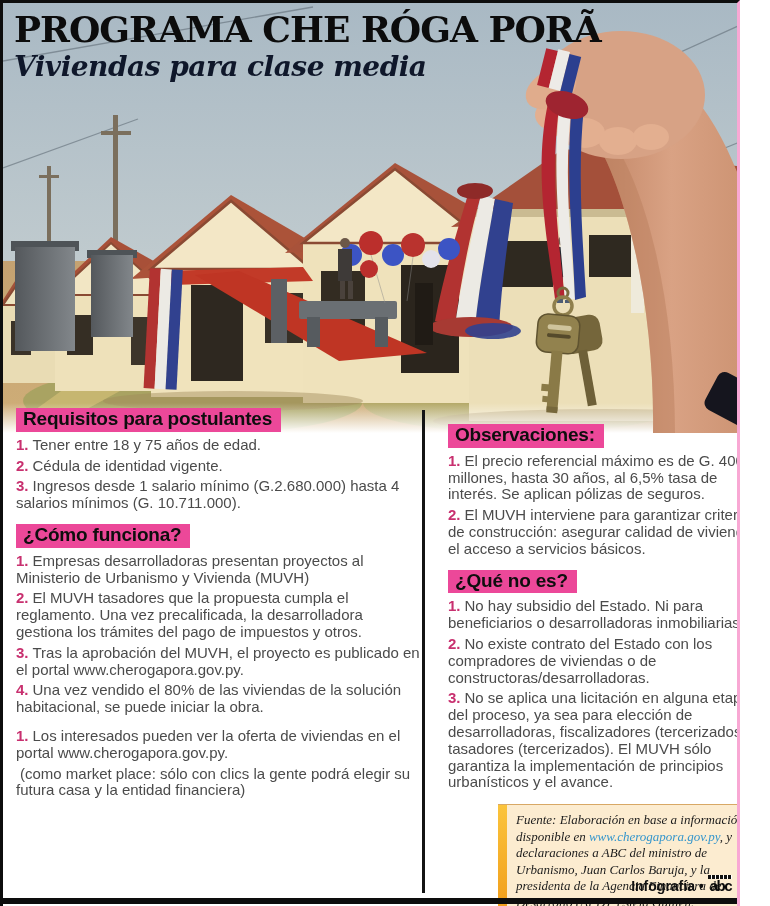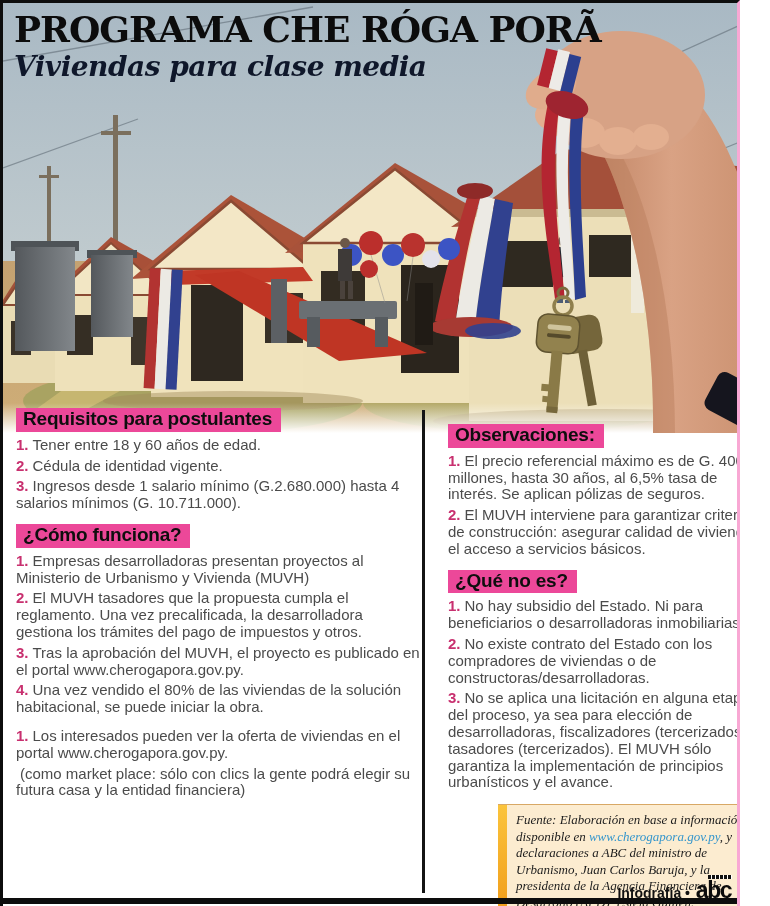--- a/index.html
+++ b/index.html
@@ -55,21 +55,21 @@
   }
   .src-label{font-weight:normal;}
   .src-link{color:#3596cc;text-decoration:none;font-style:italic;cursor:pointer;}
   
   .credit{
     position:absolute;right:6px;top:872px;z-index:6;
     font-weight:700;font-size:14px;color:#111;
   }
   .abc-logo{
     position:relative;display:inline-block;
-    font-weight:900;font-size:23px;letter-spacing:-1.5px;color:#0b0b0b;
+    font-weight:900;font-size:15px;letter-spacing:-1.5px;color:#0b0b0b;
     padding-top:2px;margin-left:2px;
   }
   .abc-logo::before{
     content:"";position:absolute;top:0px;right:-1px;width:24px;height:4px;
     background:repeating-linear-gradient(90deg,#111 0 3px,#fff 3px 4px);
   }
   .bottom-bar{position:absolute;left:0;top:895px;width:764px;height:6px;background:#0d0d0d;}
 </style>
 </head>
 <body>
@@ -279,21 +279,21 @@
   <div class="title-block">
     <h1>PROGRAMA CHE RÓGA PORÃ</h1>
     <h2>Viviendas para clase media</h2>
   </div>
 
   <div class="divider"></div>
 
   <div class="col col-left">
     <div class="section">
       <h3 class="hl">Requisitos para postulantes</h3>
-      <p class="item"><span class="num">1.</span><span>Tener entre 18 y 60 años de edad.</span></p>
+      <p class="item"><span class="num">1.</span><span>Tener entre 18 y 75 años de edad.</span></p>
       <p class="item"><span class="num">2.</span><span>Cédula de identidad vigente.</span></p>
       <p class="item"><span class="num">3.</span><span>Ingresos desde 1 salario mínimo (G.2.680.000) hasta 4 salarios mínimos (G. 10.711.000).</span></p>
     </div>
     <div class="section">
       <h3 class="hl">¿Cómo funciona?</h3>
       <p class="item"><span class="num">1.</span><span>Empresas desarrolladoras presentan proyectos al Ministerio de Urbanismo y Vivienda (MUVH)</span></p>
       <p class="item"><span class="num">2.</span><span>El MUVH tasadores que la propuesta cumpla el reglamento. Una vez precalificada, la desarrolladora gestiona los trámites del pago de impuestos y otros.</span></p>
       <p class="item"><span class="num">3.</span><span>Tras la aprobación del MUVH, el proyecto es publicado en el portal www.cherogapora.gov.py.</span></p>
       <p class="item"><span class="num">4.</span><span>Una vez vendido el 80% de las viviendas de la solución habitacional, se puede iniciar la obra.</span></p>
     </div>

